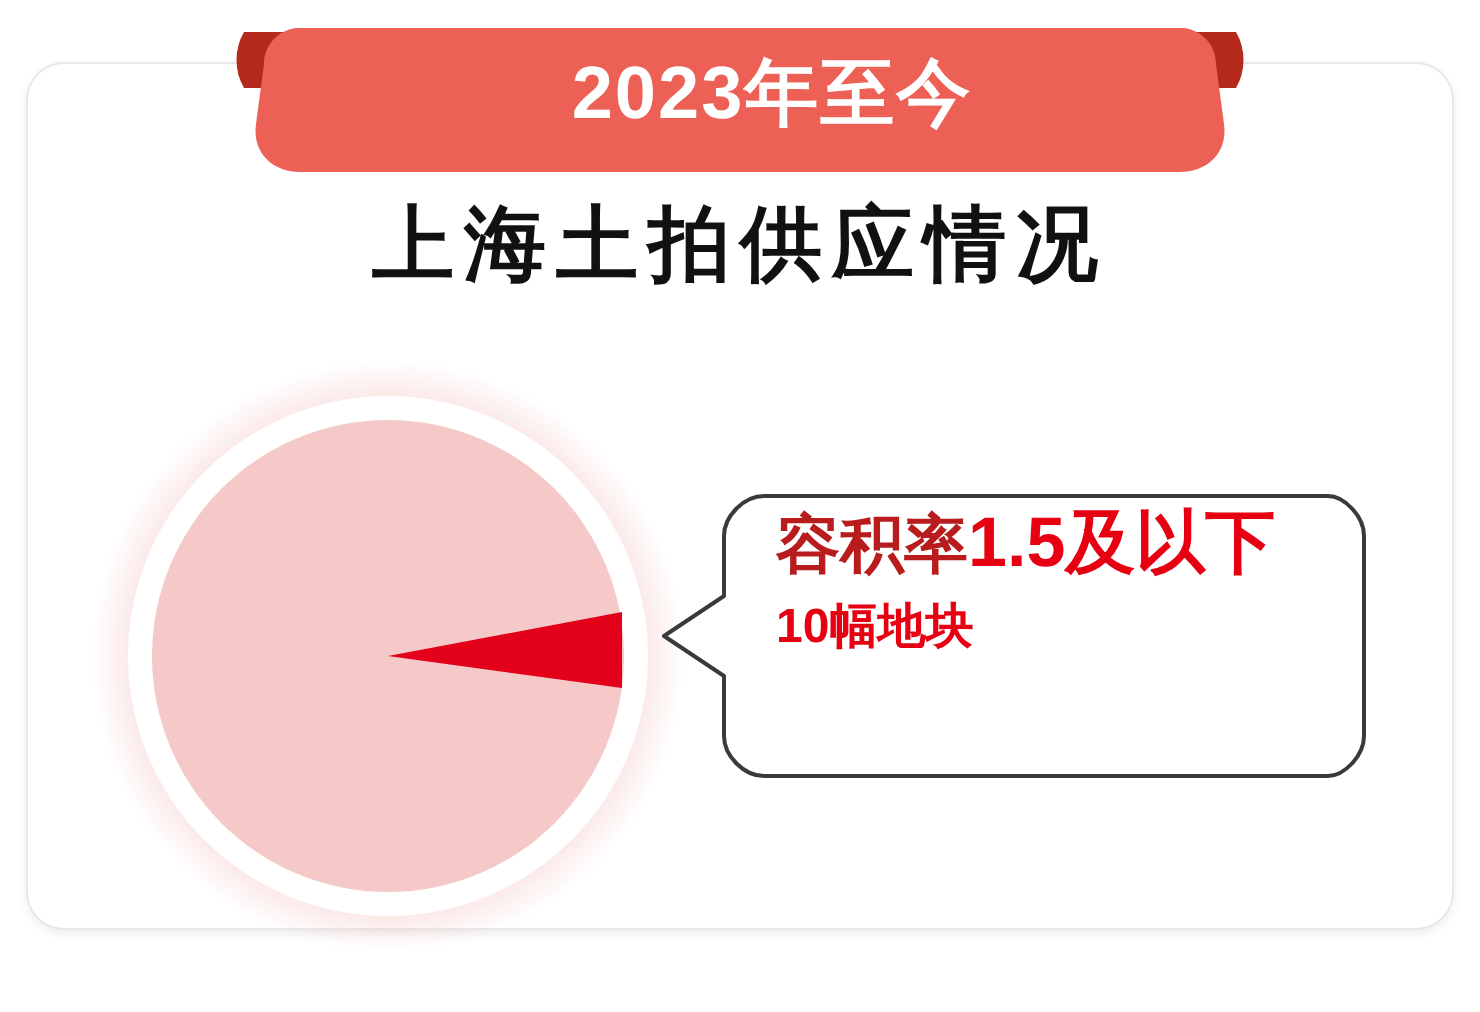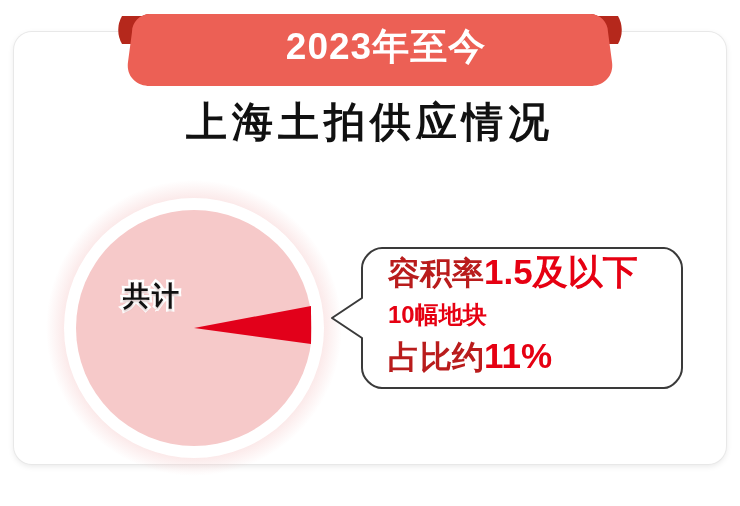--- a/index.html
+++ b/index.html
@@ -121,23 +121,20 @@
 
       <circle cx="150" cy="150" r="130" fill="#FFFFFF"></circle>
 
       <circle cx="150" cy="150" r="118" fill="#F6C9C9"></circle>
 
       <path d="M150,150 L267,128 L267,166 Z" fill="#E2001A"></path>
     </svg>
   </div>
 
   <div class="pie-label">
-    <div class="pl-line pl-1">
-      <span class="otl">共计</span>
-    </div>
   </div>
 
   <div class="callout">
     <svg width="366" height="156" viewBox="0 0 366 156">
       <path d="M56,8
                H338
                C346,8 356,18 356,28
                V128
                C356,138 346,148 338,148
                H56
@@ -148,19 +145,16 @@
                V28
                C36,18 46,8 56,8 Z" fill="#FFFFFF" stroke="#3A3A3A" stroke-width="2" stroke-linejoin="round"></path>
     </svg>
   </div>
 
   <div class="callout-text">
     <div class="ct-row">
       <span class="k">容积率</span><span class="v">1.5及以下</span>
     </div>
     <div class="ct-row all-red">10幅地块</div>
-    <div class="ct-row">
-      <span class="k">占比约</span><span class="v">11%</span>
-    </div>
   </div>
 
 
 </div>
 
 </body></html>

